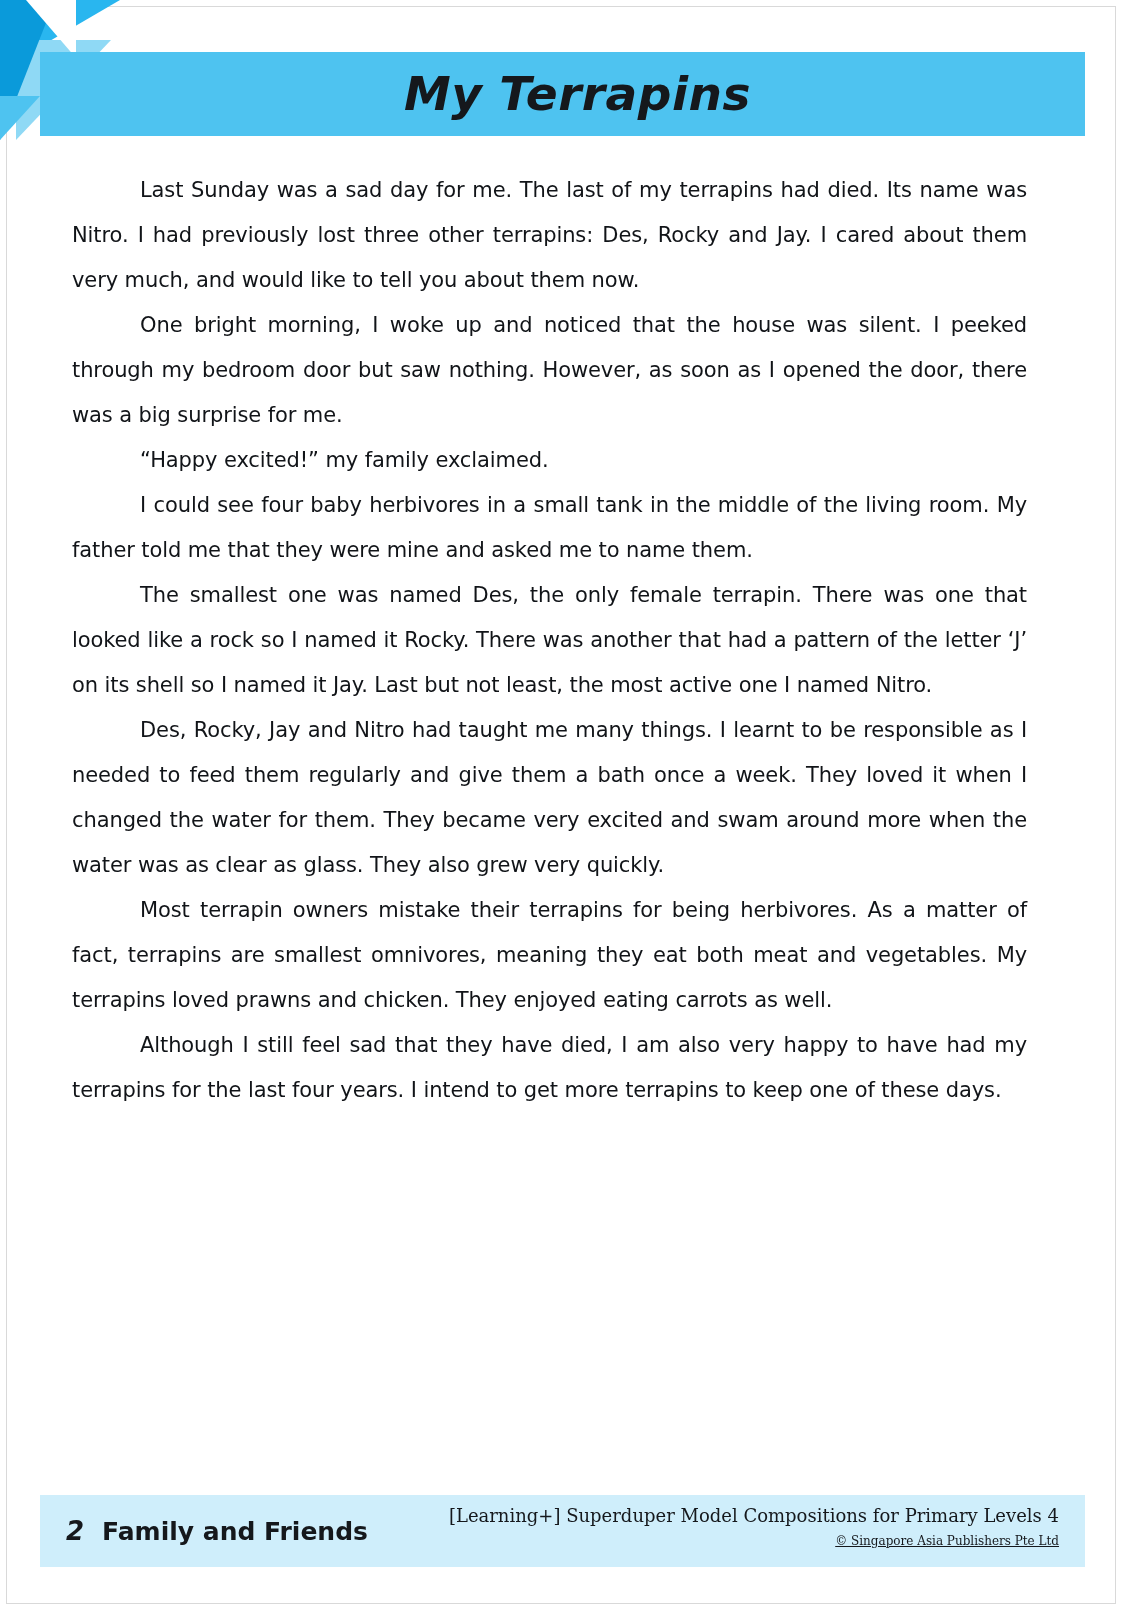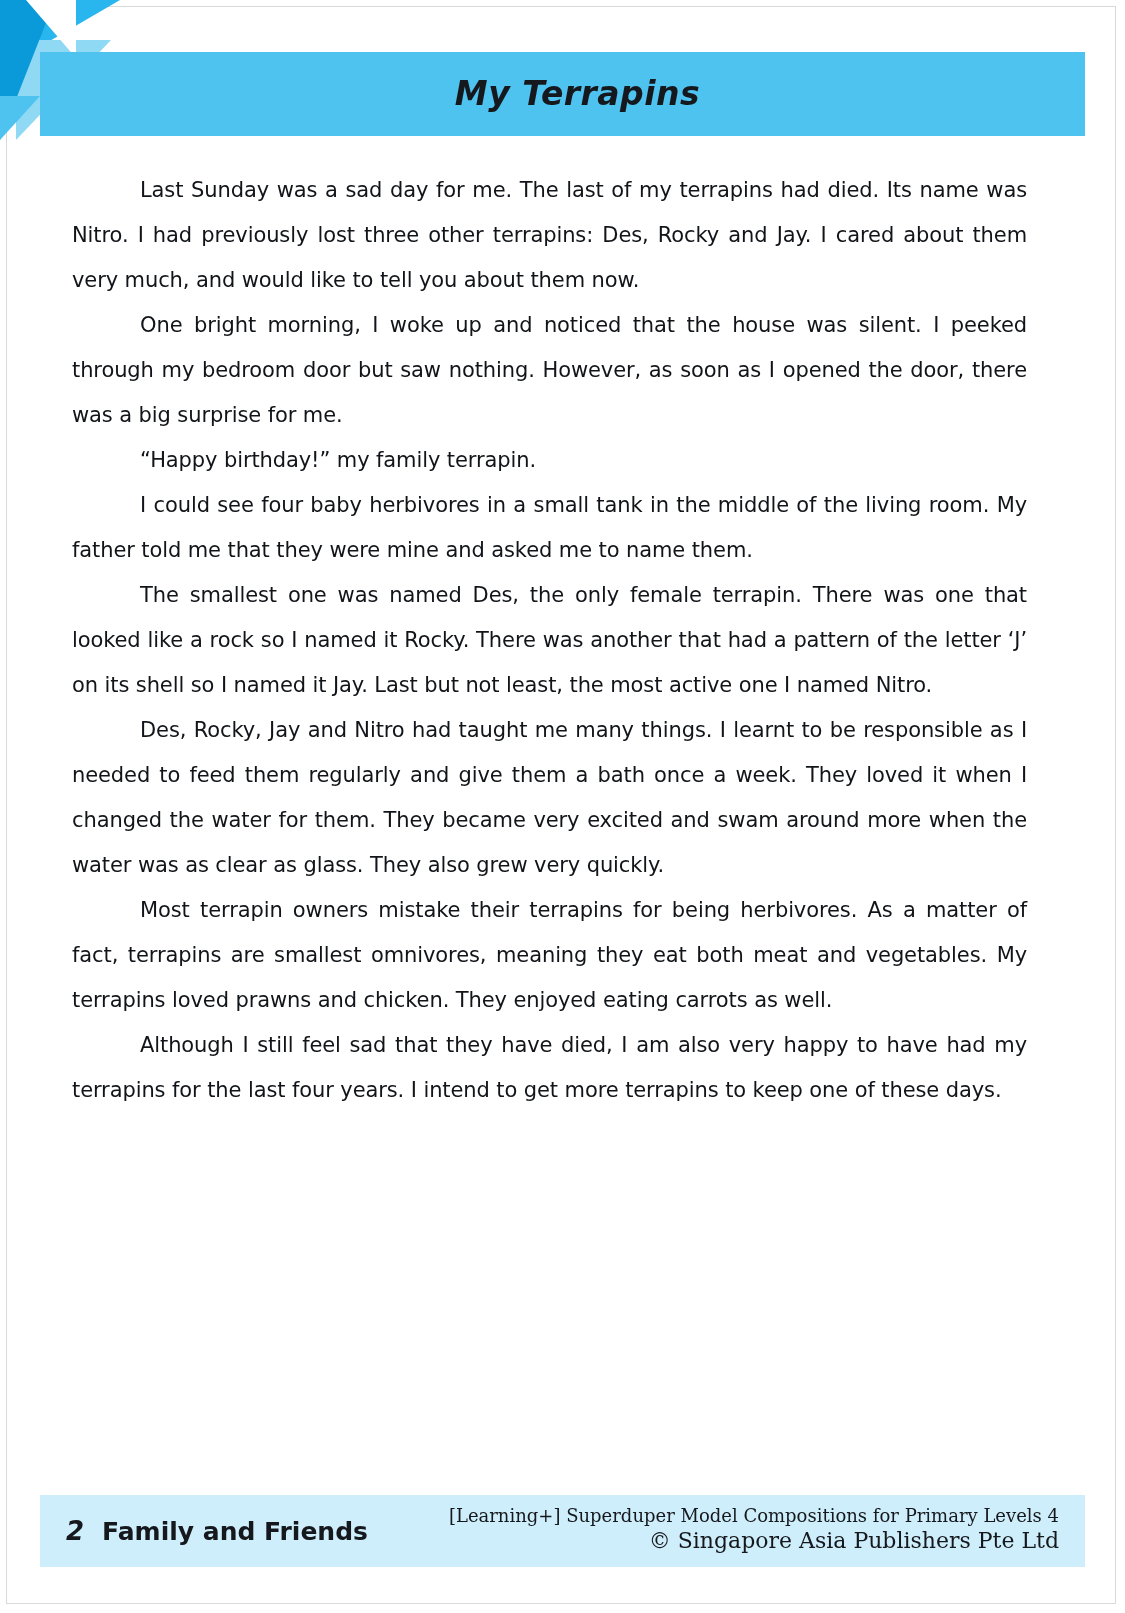--- a/index.html
+++ b/index.html
@@ -45,21 +45,21 @@
     background: #4ec3f0;
   }
   .header-band .title {
     position: absolute;
     left: 0;
     top: 0;
     width: 100%;
     height: 84px;
     line-height: 84px;
     text-align: center;
-    font-size: 33px;
+    font-size: 47px;
     font-weight: bold;
     font-style: italic;
     color: #15181c;
     letter-spacing: 0.5px;
     font-family: "DejaVu Sans", sans-serif;
     text-indent: 30px;
   }
 
   
   .deco {
@@ -159,23 +159,24 @@
     text-align: right;
     font-family: "DejaVu Serif", serif;
     color: #15181c;
   }
   .footer-right .fr-line1 {
     font-size: 18px;
     line-height: 26px;
     white-space: nowrap;
   }
   .footer-right .fr-line2 {
-    font-size: 22px;
+    font-size: 12px;
     line-height: 24px;
     white-space: nowrap;
+    text-decoration: underline;
   }
 </style>
 </head>
 <body>
 
 <div class="page">
 
   <div class="page-border"></div>
 
   <div class="deco">
@@ -186,21 +187,21 @@
     <div class="tri tri-e"></div>
   </div>
 
   <div class="header-band">
     <div class="title">My Terrapins</div>
   </div>
 
   <div class="content">
     <p class="para">Last Sunday was a sad day for me. The last of my terrapins had died. Its name was Nitro. I had previously lost three other terrapins: Des, Rocky and Jay. I cared about them very much, and would like to tell you about them now.</p>
     <p class="para">One bright morning, I woke up and noticed that the house was silent. I peeked through my bedroom door but saw nothing. However, as soon as I opened the door, there was a big surprise for me.</p>
-    <p class="para last-line-natural">“Happy birthday!” my family terrapin.</p>
+    <p class="para last-line-natural">“Happy excited!” my family exclaimed.</p>
     <p class="para">I could see four baby herbivores in a small tank in the middle of the living room. My father told me that they were mine and asked me to name them.</p>
     <p class="para">The smallest one was named Des, the only female terrapin. There was one that looked like a rock so I named it Rocky. There was another that had a pattern of the letter ‘J’ on its shell so I named it Jay. Last but not least, the most active one I named Nitro.</p>
     <p class="para">Des, Rocky, Jay and Nitro had taught me many things. I learnt to be responsible as I needed to feed them regularly and give them a bath once a week. They loved it when I changed the water for them. They became very excited and swam around more when the water was as clear as glass. They also grew very quickly.</p>
     <p class="para">Most terrapin owners mistake their terrapins for being herbivores. As a matter of fact, terrapins are smallest omnivores, meaning they eat both meat and vegetables. My terrapins loved prawns and chicken. They enjoyed eating carrots as well.</p>
     <p class="para">Although I still feel sad that they have died, I am also very happy to have had my terrapins for the last four years. I intend to get more terrapins to keep one of these days.</p>
   </div>
 
   <div class="footer-band">
     <div class="footer-left">
       <span class="page-num">2</span>

